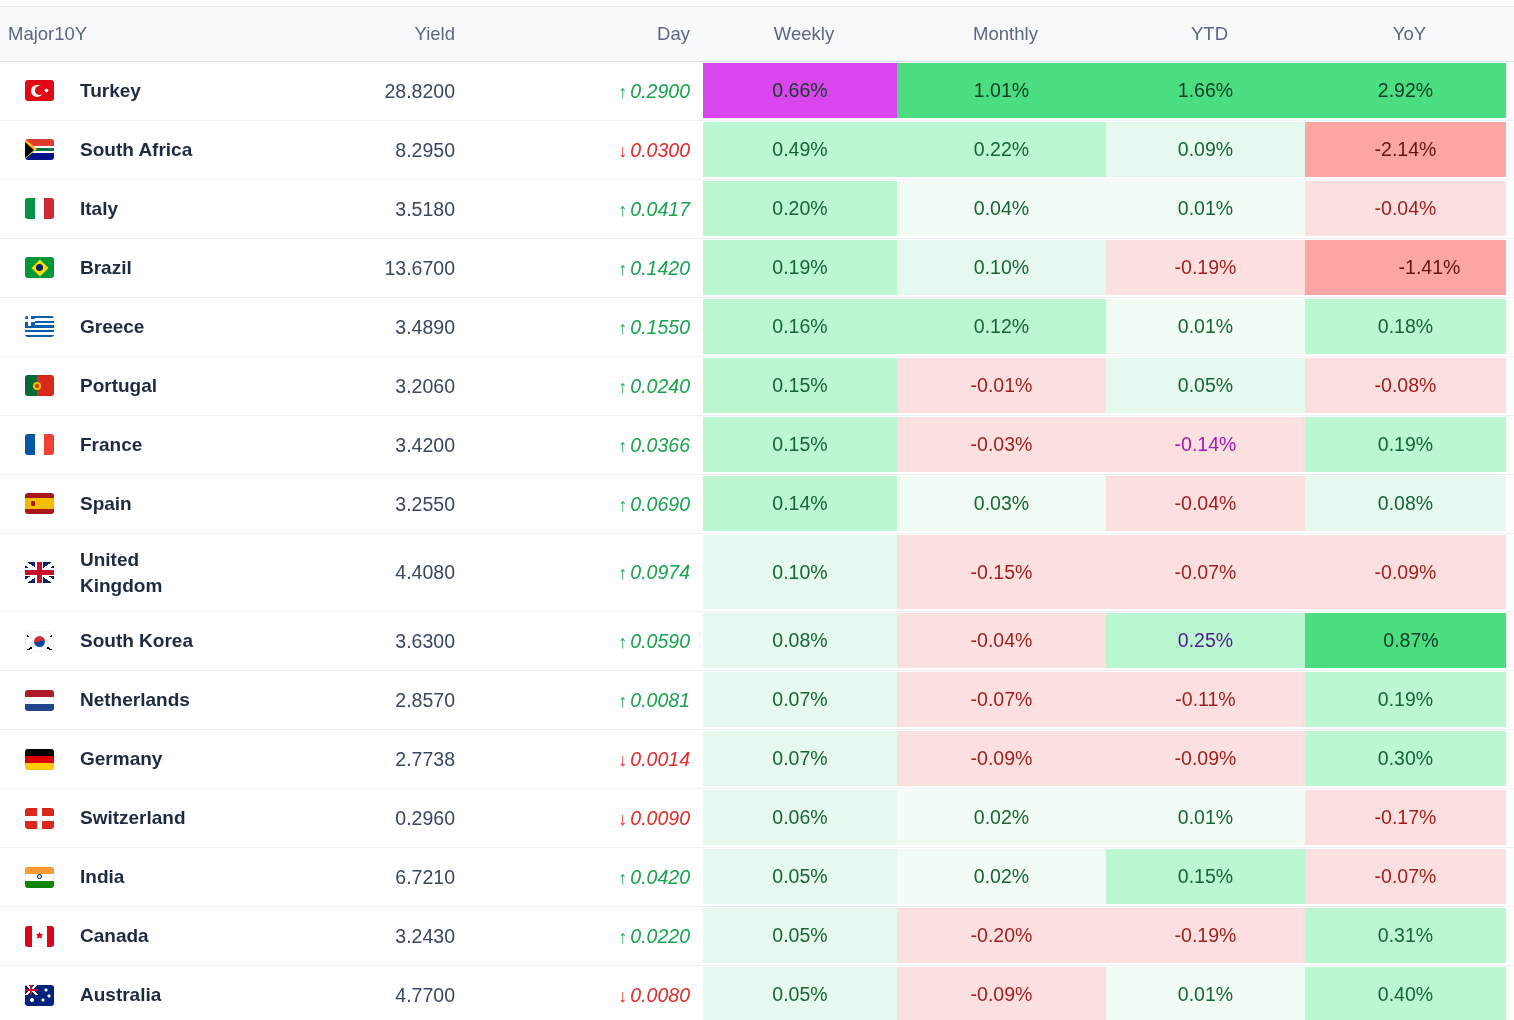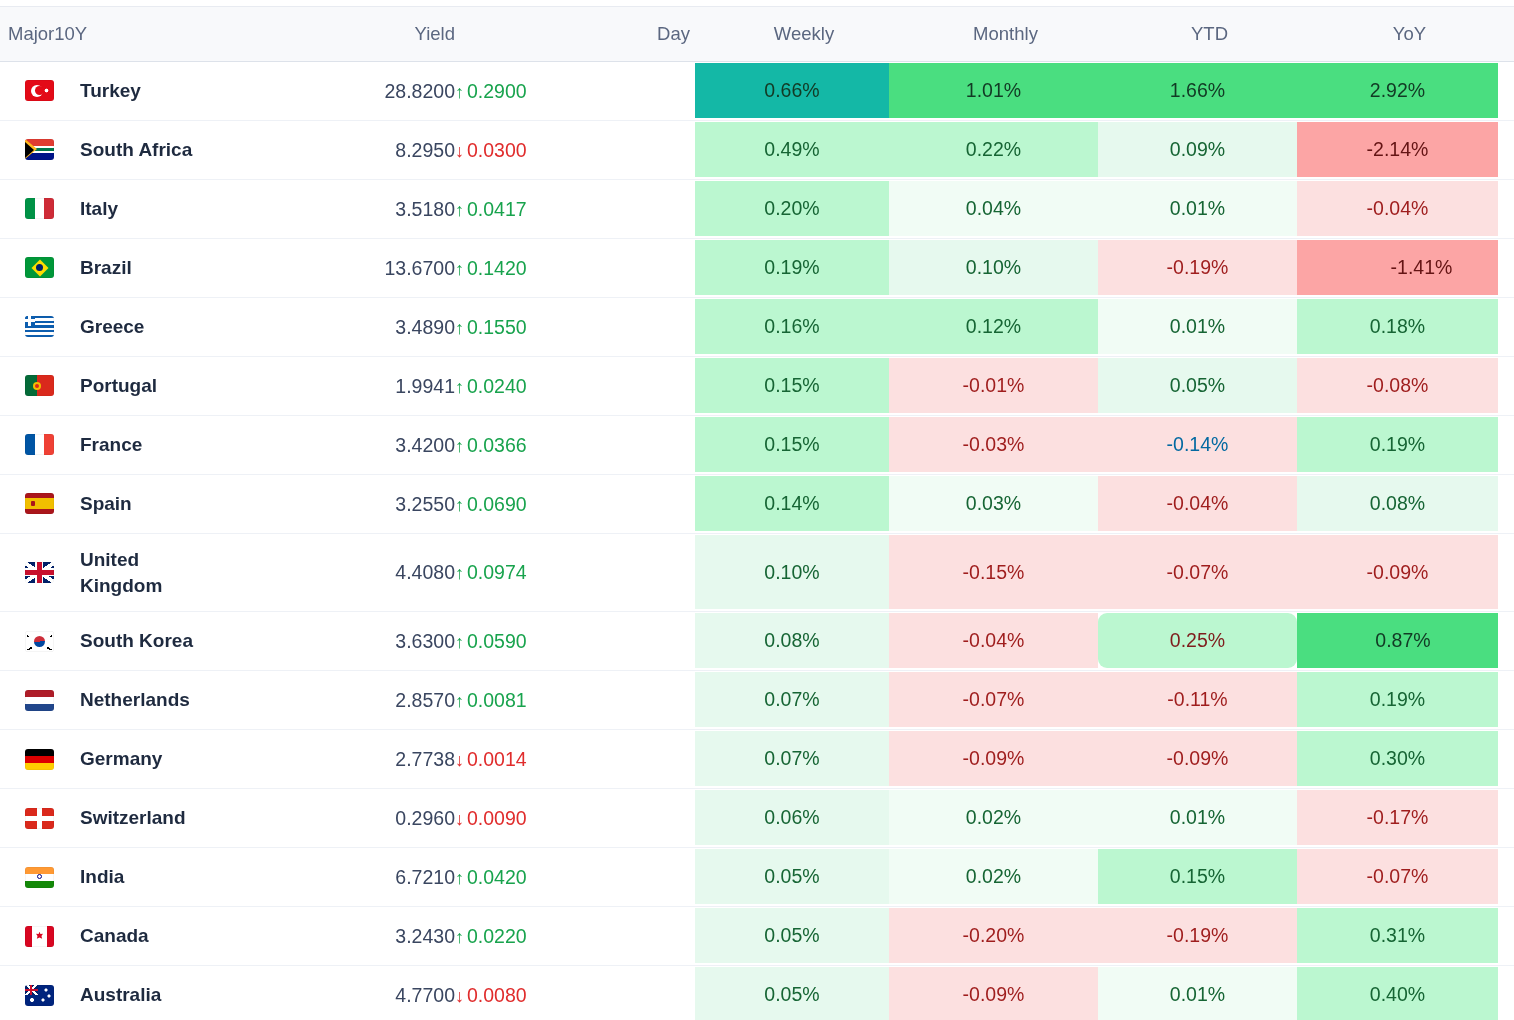--- a/index.html
+++ b/index.html
@@ -18,21 +18,21 @@
   .thead .h-monthly{flex:0 0 209px; text-align:center;}
   .thead .h-ytd{flex:0 0 199px; text-align:center;}
   .thead .h-yoy{flex:0 0 201px; text-align:center;}
 
   
   .row{display:flex; align-items:center; min-height:58px; border-bottom:1px solid #eef1f6; cursor:default;}
   .c-country{flex:0 0 310px; box-sizing:border-box; padding:13px 0 13px 25px;
              display:flex; align-items:center; gap:26px;}
   .c-name{font-size:19px; font-weight:700; color:#1e2a3f; line-height:1.35; max-width:128px;}
   .c-yield{flex:0 0 145px; text-align:right; font-size:19.5px; color:#3a4660;}
-  .c-day{flex:0 0 235px; font-size:19.5px; margin-right:5px; font-weight:500;}
+  .c-day{flex:0 0 235px; text-align:right; font-size:19.5px; margin-right:13px; font-weight:500;font-style:italic;}
   .c-day .arrow{font-size:18px; margin-right:3px;}
   .heat{flex:0 0 194px; align-self:stretch; display:flex;}
   .heat.w2{flex-basis:209px;} .heat.w3{flex-basis:199px;} .heat.w4{flex-basis:201px;}
   .heat .pill{flex:1; margin:1px 0 2px; display:flex; align-items:center; justify-content:center;
               font-size:19.5px;}
 
   
   .flag{position:relative; width:29px; height:21px; border-radius:3px; flex:0 0 29px;
         overflow:hidden; box-shadow:0 0 0 0.5px rgba(0,0,0,.08) inset;}
   .f-turkey{background:radial-gradient(circle at 21.5px 10.5px, #fff 1.6px, transparent 2.2px), #e30a17;}
@@ -117,21 +117,21 @@
   <div class="row">
     <div class="c-country">
       <span class="flag f-turkey"></span>
       <span class="c-name">Turkey</span>
     </div>
     <div class="c-yield" style="color: rgb(58, 70, 96);">28.8200</div>
     <div class="c-day" style="color: rgb(24, 163, 77);">
       <span class="arrow">↑</span><span class="dayval">0.2900</span>
     </div>
   <div class="heat ">
-            <div class="pill" style="background: #14b8a6; color: rgb(18, 58, 36);">0.66%</div>
+            <div class="pill" style="background: #d946ef; color: rgb(18, 58, 36);">0.66%</div>
           </div>
           <div class="heat w2">
             <div class="pill" style="background: rgb(74, 222, 128); color: rgb(18, 58, 36);">1.01%</div>
           </div>
           <div class="heat w3">
             <div class="pill" style="background: rgb(74, 222, 128); color: rgb(18, 58, 36);">1.66%</div>
           </div>
           <div class="heat w4">
             <div class="pill" style="background: rgb(74, 222, 128); color: rgb(18, 58, 36);">2.92%</div>
           </div>
@@ -227,21 +227,21 @@
           <div class="heat w4">
             <div class="pill" style="background: rgb(187, 247, 208); color: rgb(22, 101, 52);">0.18%</div>
           </div>
         </div>
 
   <div class="row">
     <div class="c-country">
       <span class="flag f-portugal"></span>
       <span class="c-name">Portugal</span>
     </div>
-    <div class="c-yield" style="color: rgb(58, 70, 96);">1.9941</div>
+    <div class="c-yield" style="color: rgb(58, 70, 96);">3.2060</div>
     <div class="c-day" style="color: rgb(24, 163, 77);">
       <span class="arrow">↑</span><span class="dayval">0.0240</span>
     </div>
   <div class="heat ">
             <div class="pill" style="background: rgb(187, 247, 208); color: rgb(22, 101, 52);">0.15%</div>
           </div>
           <div class="heat w2">
             <div class="pill" style="background: rgb(252, 224, 224); color: rgb(159, 29, 29);">-0.01%</div>
           </div>
           <div class="heat w3">
@@ -261,21 +261,21 @@
     <div class="c-day" style="color: rgb(24, 163, 77);">
       <span class="arrow">↑</span><span class="dayval">0.0366</span>
     </div>
   <div class="heat ">
             <div class="pill" style="background: rgb(187, 247, 208); color: rgb(22, 101, 52);">0.15%</div>
           </div>
           <div class="heat w2">
             <div class="pill" style="background: rgb(252, 224, 224); color: rgb(159, 29, 29);">-0.03%</div>
           </div>
           <div class="heat w3">
-            <div class="pill" style="background: rgb(252, 224, 224); color: #0369a1;">-0.14%</div>
+            <div class="pill" style="background: rgb(252, 224, 224); color: #a21caf;">-0.14%</div>
           </div>
           <div class="heat w4">
             <div class="pill" style="background: rgb(187, 247, 208); color: rgb(22, 101, 52);">0.19%</div>
           </div>
         </div>
 
   <div class="row">
     <div class="c-country">
       <span class="flag f-spain"></span>
       <span class="c-name">Spain</span>
@@ -330,21 +330,21 @@
     <div class="c-day" style="color: rgb(24, 163, 77);">
       <span class="arrow">↑</span><span class="dayval">0.0590</span>
     </div>
   <div class="heat ">
             <div class="pill" style="background: rgb(230, 249, 238); color: rgb(22, 101, 52);">0.08%</div>
           </div>
           <div class="heat w2">
             <div class="pill" style="background: rgb(252, 224, 224); color: rgb(159, 29, 29);">-0.04%</div>
           </div>
           <div class="heat w3">
-            <div class="pill" style="background: rgb(187, 247, 208); color: #7f1d1d; border-radius: 9px;">0.25%</div>
+            <div class="pill" style="background: rgb(187, 247, 208); color: #4c1d95;">0.25%</div>
           </div>
           <div class="heat w4">
             <div class="pill" style="background: rgb(74, 222, 128); color: rgb(18, 58, 36); padding-left: 11px;">0.87%</div>
           </div>
         </div>
 
   <div class="row">
     <div class="c-country">
       <span class="flag f-netherlands"></span>
       <span class="c-name">Netherlands</span>

